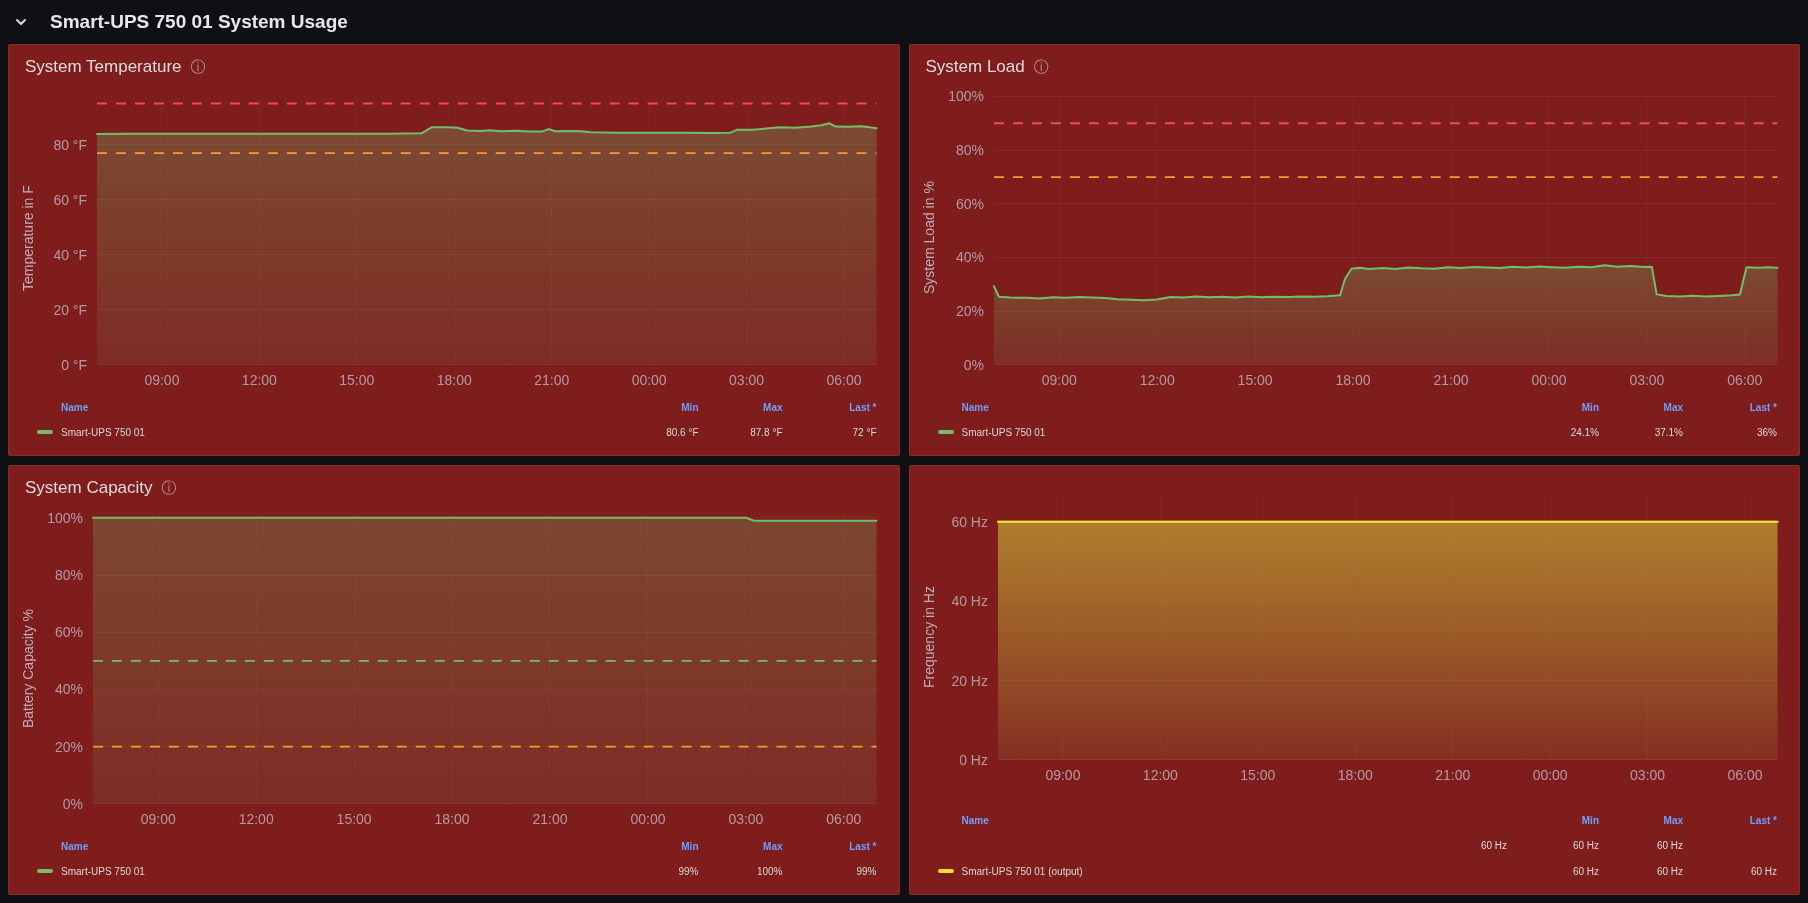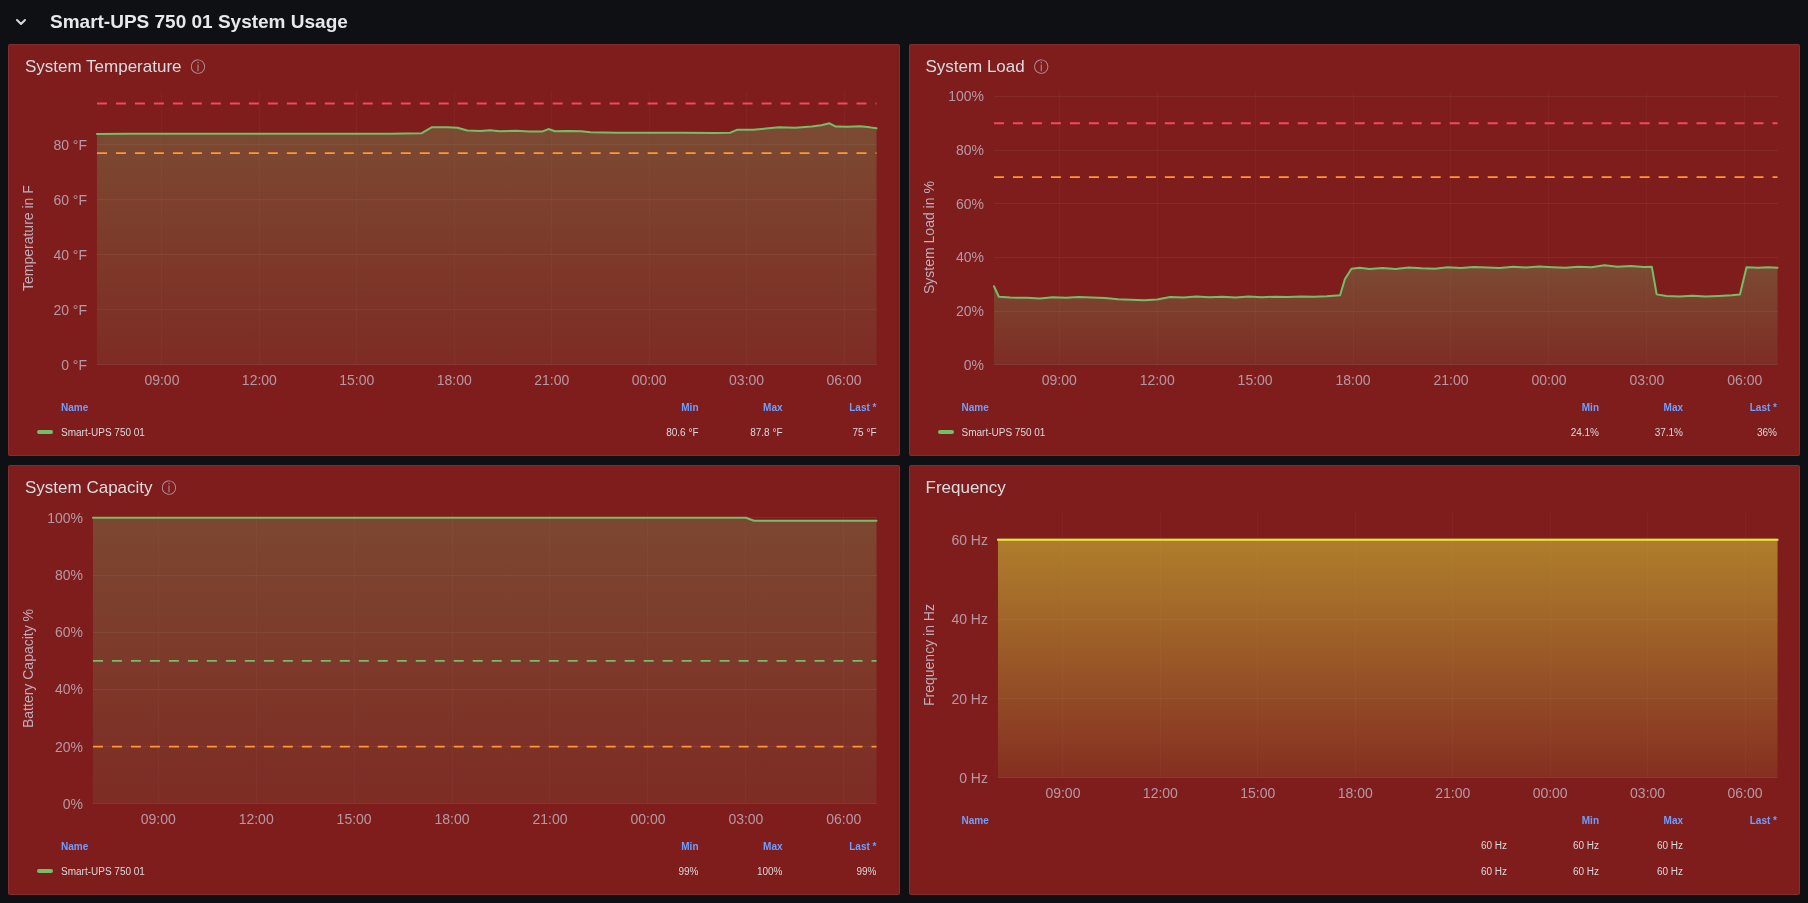--- a/index.html
+++ b/index.html
@@ -118,21 +118,21 @@
         <span class="col-val">Max</span>
         <span class="col-val">Last *</span>
       </div>
       <div class="legend-row">
         <span class="series-cell">
           <span class="swatch" style="background: rgb(115, 191, 105);"></span>
           <span class="series-name">Smart-UPS 750 01</span>
         </span>
         <span class="val">80.6 °F</span>
         <span class="val">87.8 °F</span>
-        <span class="val">75 °F</span>
+        <span class="val">72 °F</span>
       </div>
     </div>
   </section>
 
   <section class="panel">
     <header class="panel-header">
       <h2 class="panel-title">System Load</h2>
       <span class="info-icon">ⓘ</span>
     </header>
     <div class="panel-body">
@@ -262,24 +262,20 @@
           <span class="series-name">Smart-UPS 750 01</span>
         </span>
         <span class="val">99%</span>
         <span class="val">100%</span>
         <span class="val">99%</span>
       </div>
     </div>
   </section>
 
   <section class="panel">
-    <header class="panel-header">
-      <h2 class="panel-title">Frequency</h2>
-
-    </header>
     <div class="panel-body">
       <div class="y-axis-label">Frequency in Hz</div>
       <div class="plot">
         <svg class="chart" viewBox="0 0 848 302">
             <defs>
               <linearGradient id="g3-0" x1="0" y1="0" x2="0" y2="1">
                 <stop offset="0" stop-color="#73bf69" stop-opacity="0.2"></stop>
                 <stop offset="1" stop-color="#73bf69" stop-opacity="0.05"></stop>
               </linearGradient>
               <linearGradient id="g3-1" x1="0" y1="0" x2="0" y2="1">
@@ -324,20 +320,24 @@
         <span class="col-val">Min</span>
         <span class="col-val">Max</span>
         <span class="col-val">Last *</span>
       </div>
       <div class="legend-row">
         <span class="val">60 Hz</span>
         <span class="val">60 Hz</span>
         <span class="val">60 Hz</span>
       </div>
       <div class="legend-row">
+        <span class="series-cell">
+          <span class="swatch" style="background: rgb(250, 222, 42);"></span>
+          <span class="series-name">Smart-UPS 750 01 (output)</span>
+        </span>
         <span class="val">60 Hz</span>
         <span class="val">60 Hz</span>
         <span class="val">60 Hz</span>
       </div>
     </div>
   </section>
 
 </main>
 
 </body></html>

